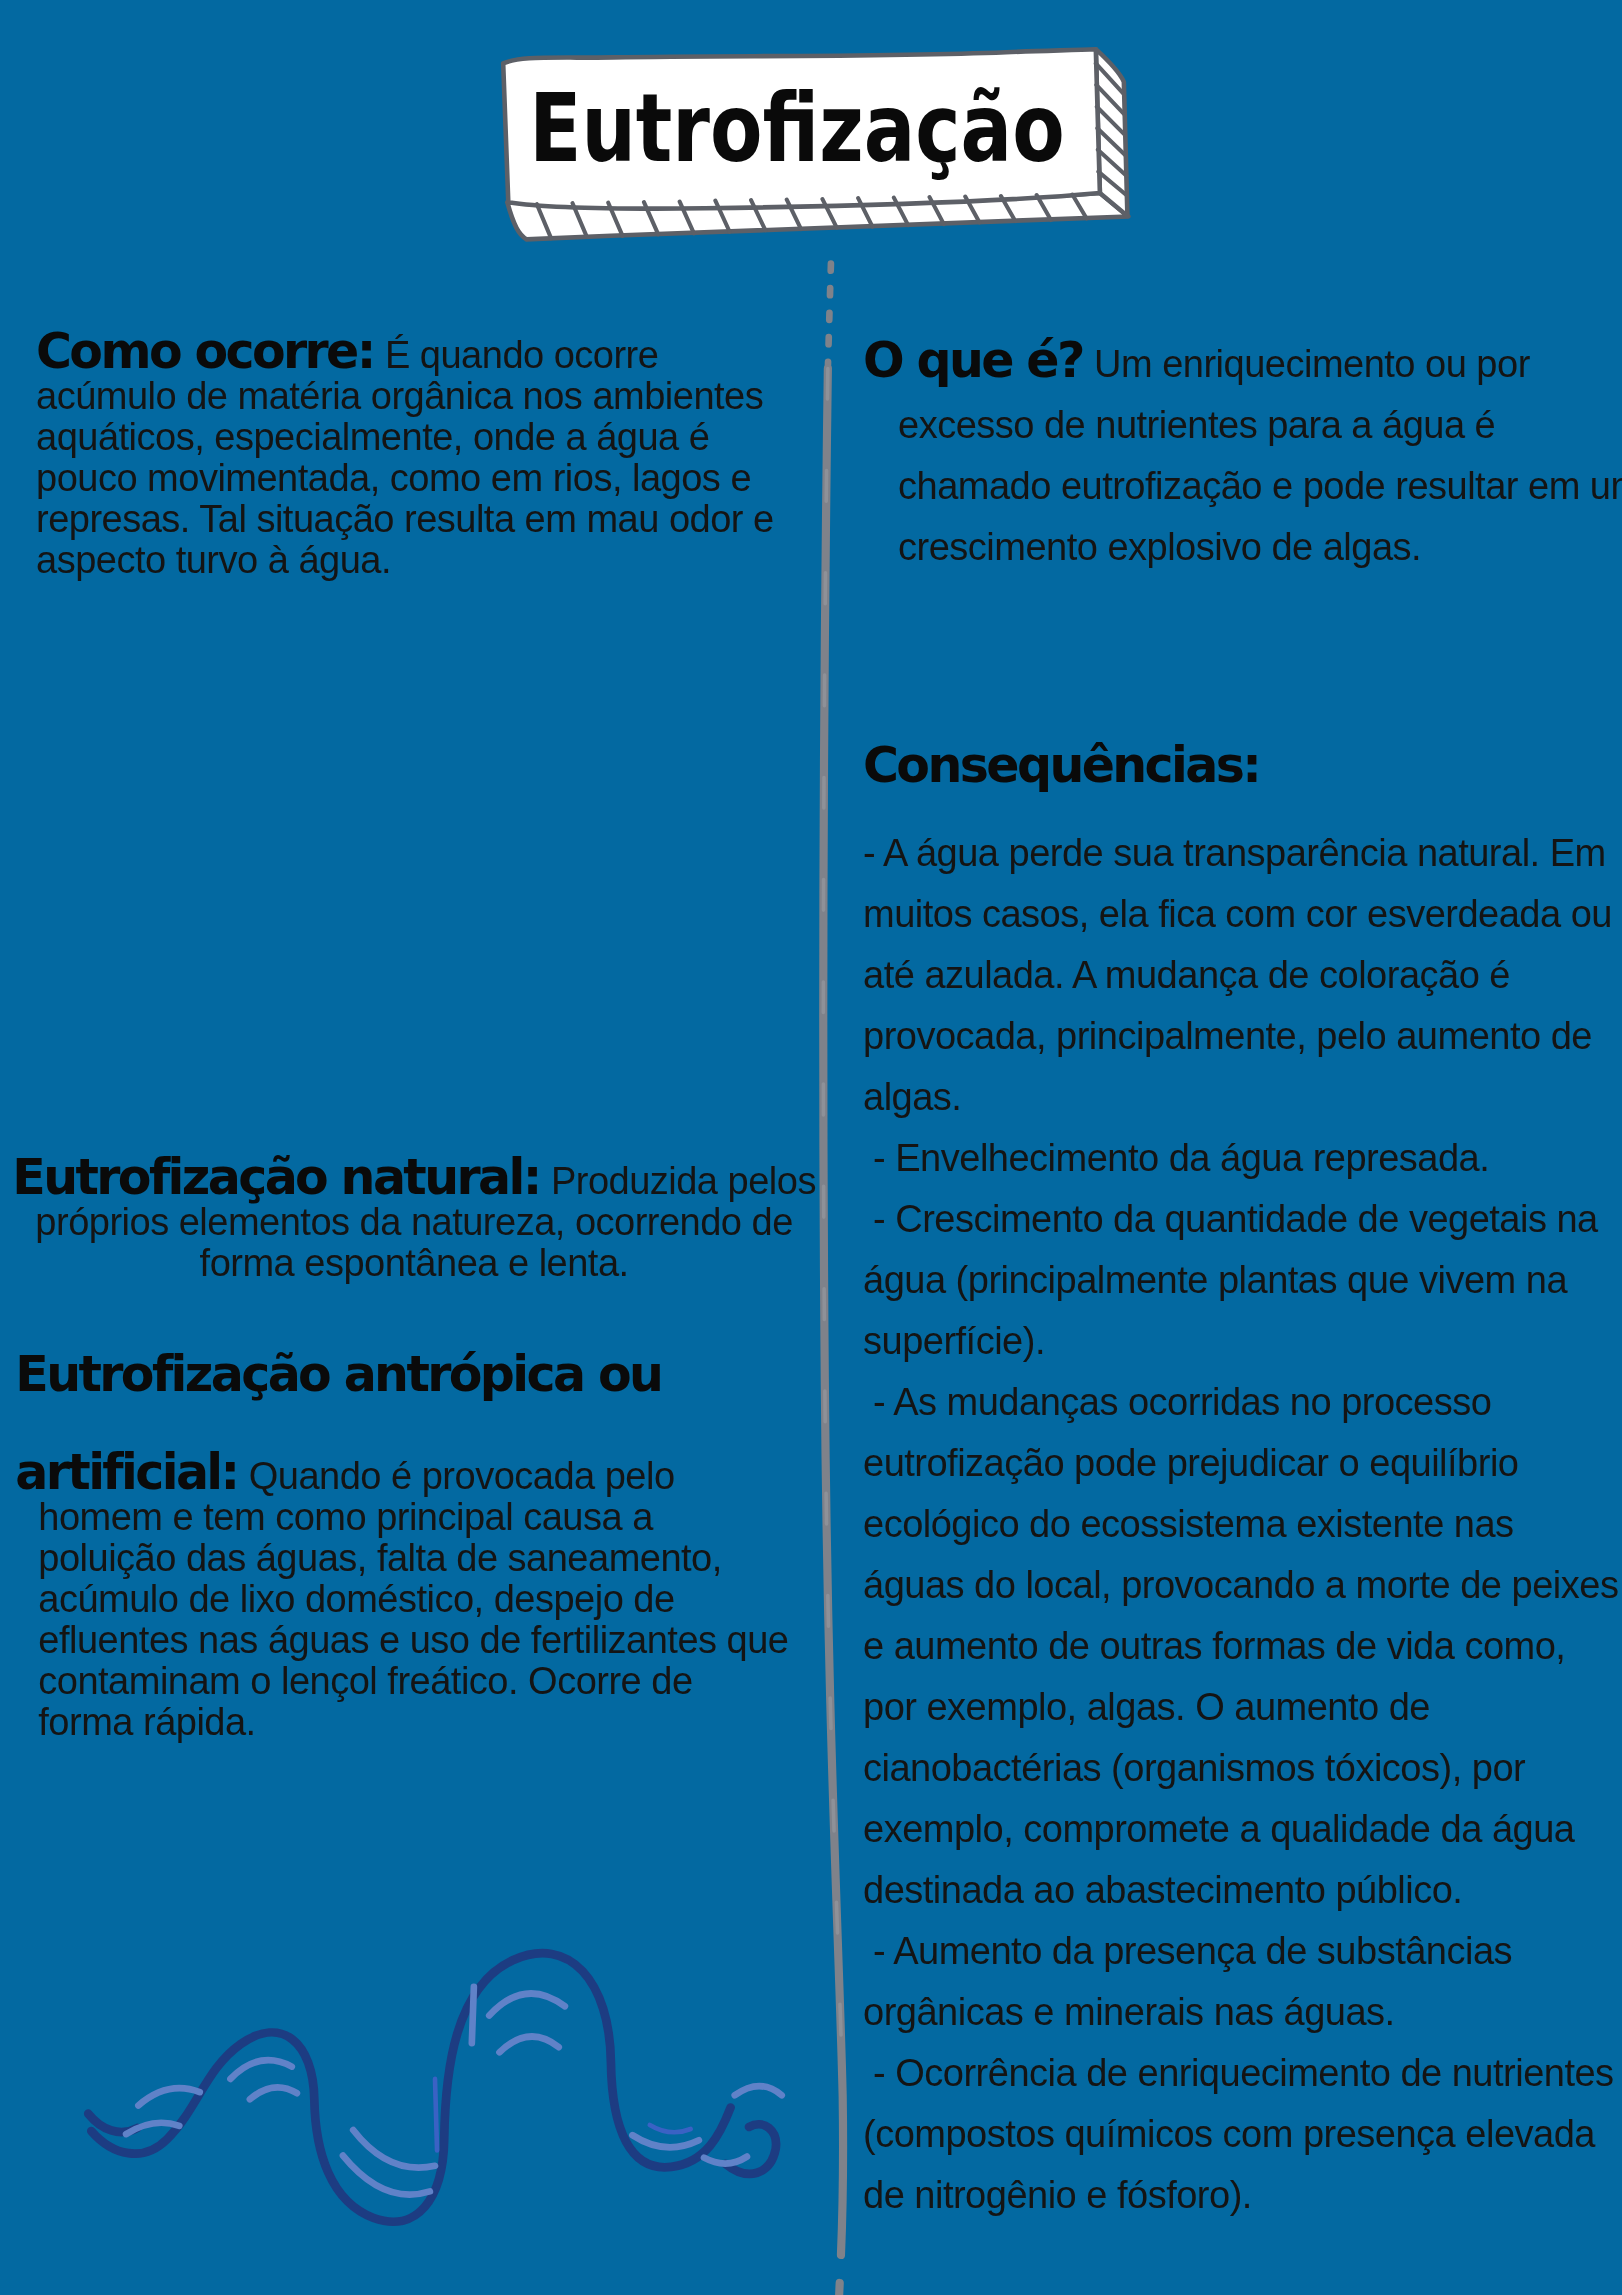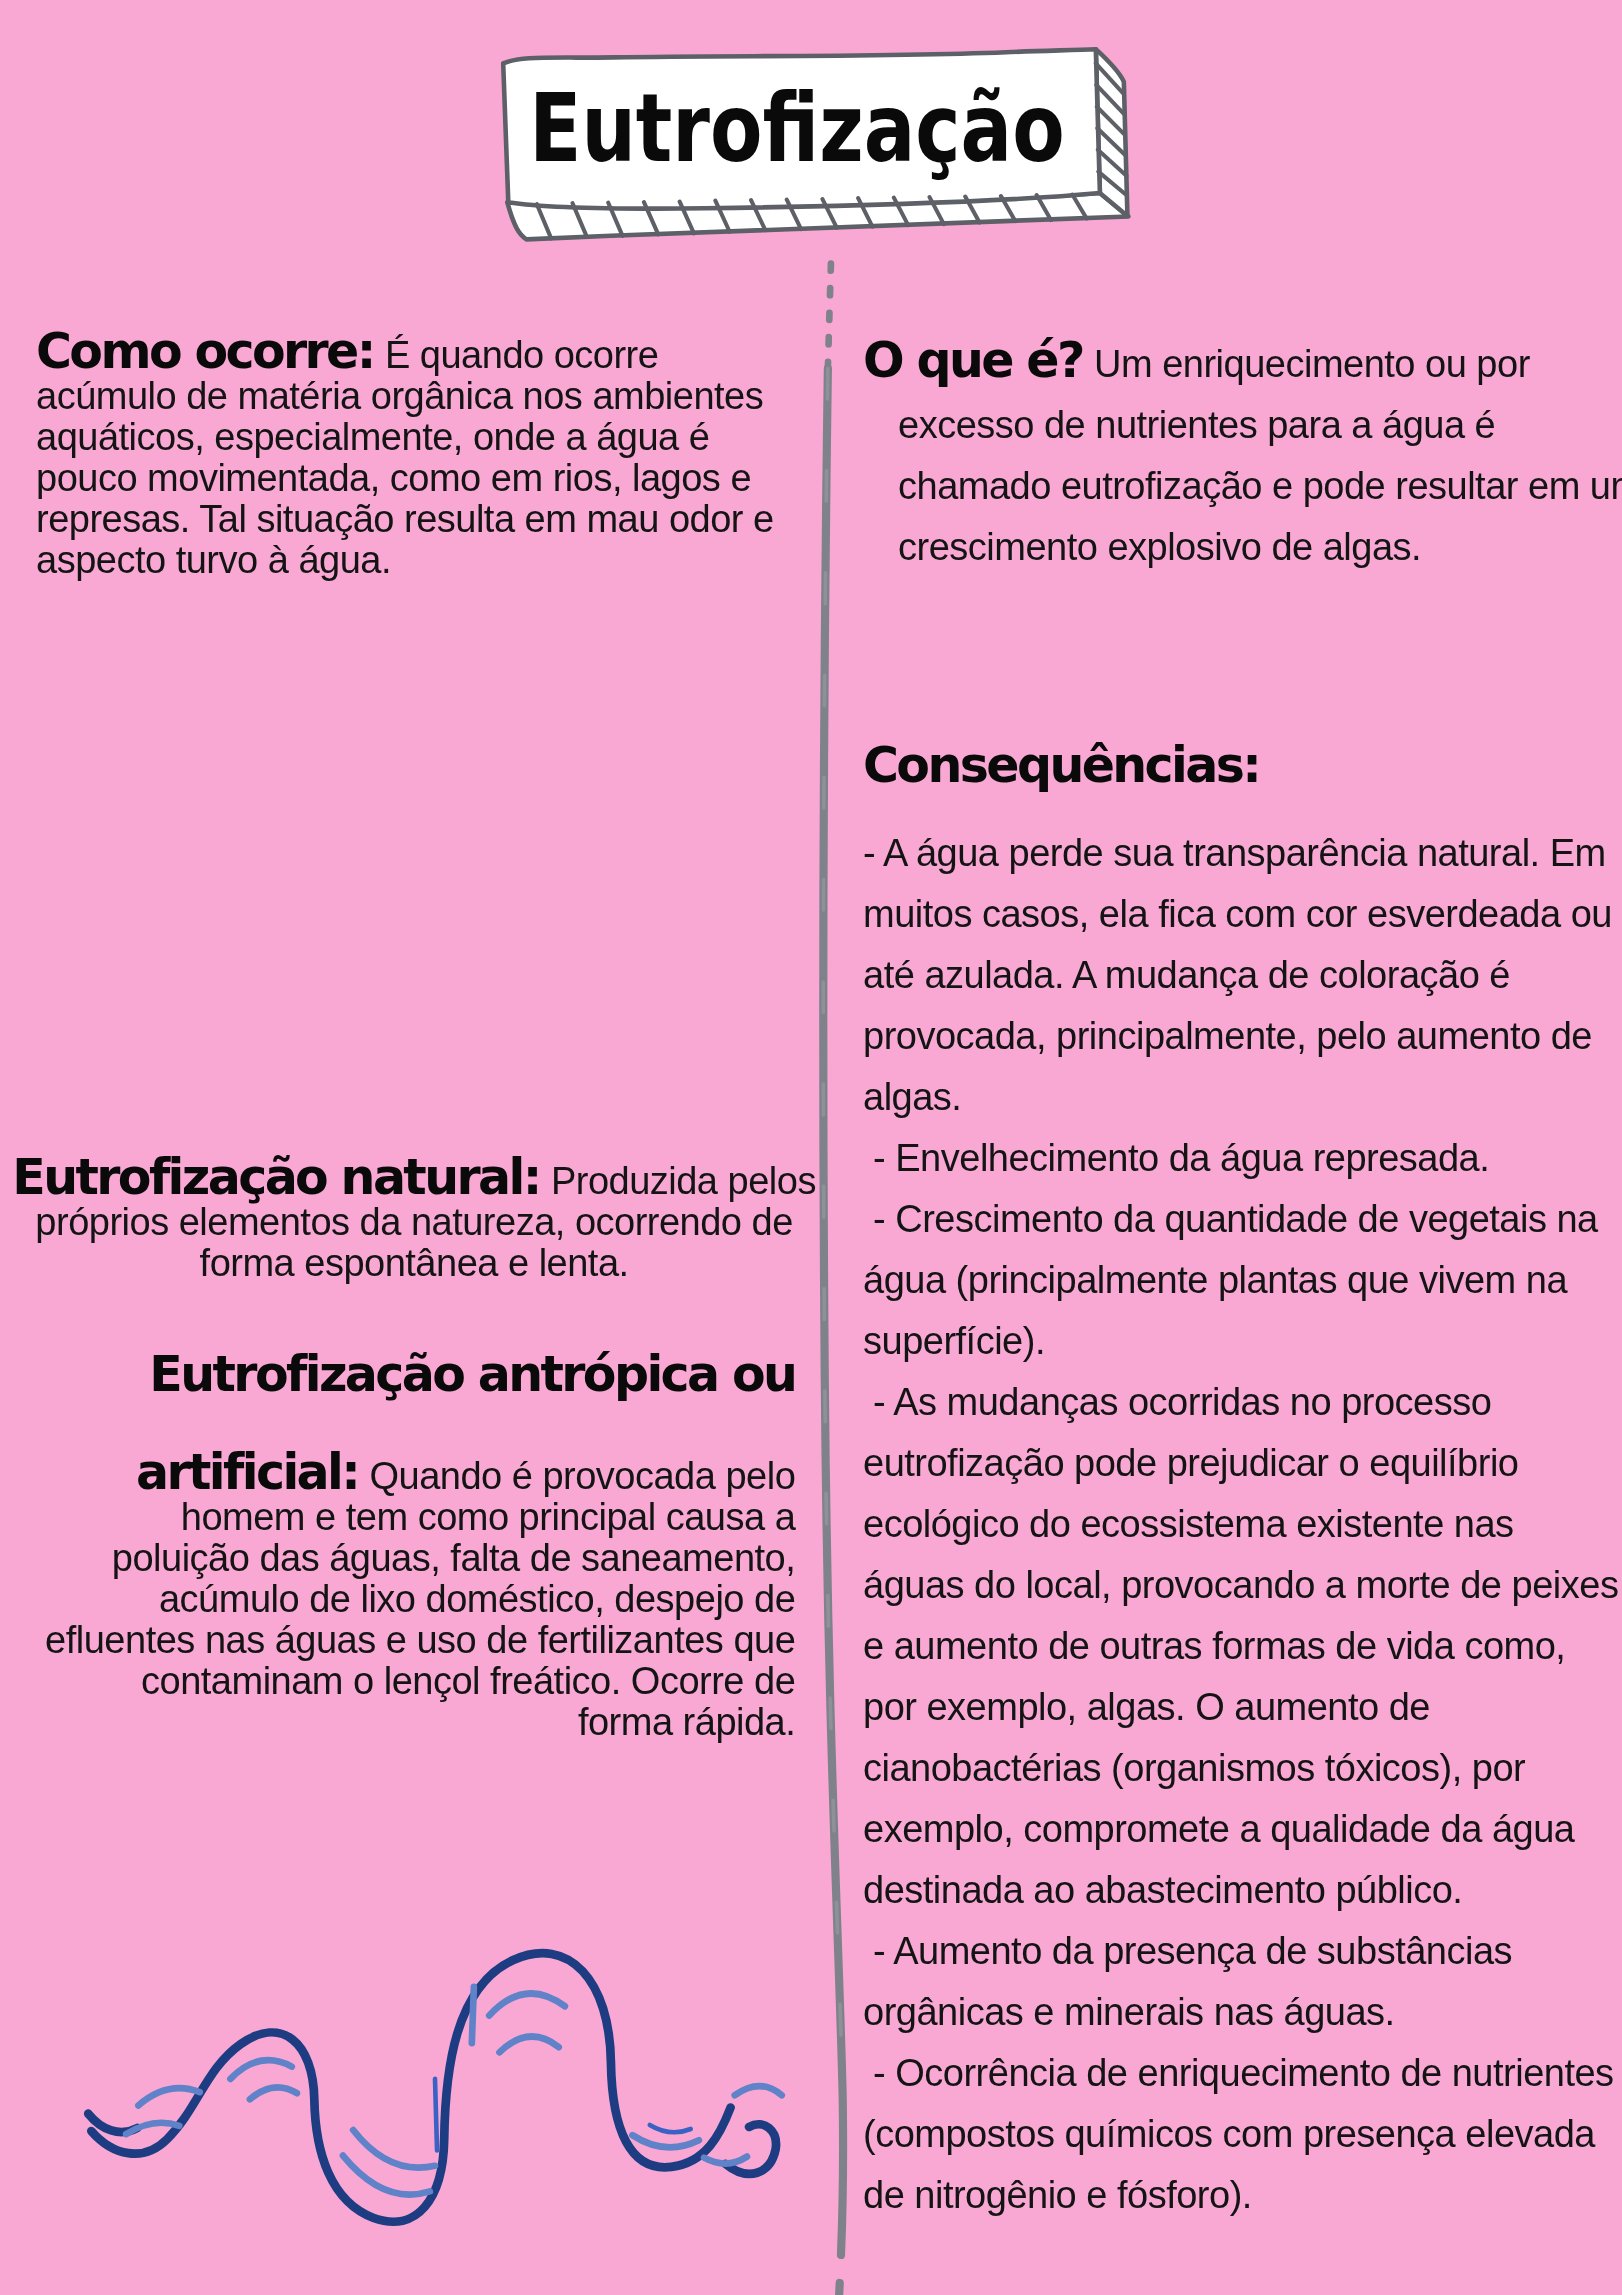--- a/index.html
+++ b/index.html
@@ -1,18 +1,18 @@
 <!DOCTYPE html>
 <html style="font-size:8.2px"><head>
 <meta charset="utf-8">
 <style>
   html,body { margin:0; padding:0; background:#e8e8e8; }
   .page {
     position:relative; width:1623px; height:2295px;
-    background:#f9a8d4; overflow:hidden;
+    background:#0369a1; overflow:hidden;
     font-family:"Liberation Sans", sans-serif;
     color:#121212;
   }
   
   .banner { position:absolute; left:490px; top:40px; width:670px; height:204px; }
   .banner svg { display:block; width:100%; height:100%; }
   
   .divider { position:absolute; left:798px; top:256px; width:72px; height:2040px; }
   .divider svg { display:block; width:100%; height:100%; }
   
@@ -23,21 +23,21 @@
   }
   .para-right { line-height:61px; }
   .h {
     font-family:"DejaVu Sans", sans-serif;
     font-weight:800; font-size:49px; letter-spacing:-2.6px;
     color:#0a0a0a; margin-right:11.2px;
   }
   .h-block { display:block; margin:0; }
   .como    { left:36px;  top:331px;  width:759px; }
   .natural { left:5.1px;  top:1120px; width:818px; text-align:center;margin-top:37px; }
-  .antropica { left:15.3px; top:1354px; width:780px;text-align:right; }
+  .antropica { left:15.3px; top:1354px; width:780px; }
   .antropica .runin { padding-left:23px; text-indent:-23px; margin-top:57px; }
   .oque    { left:863px; top:330px; width:757px; padding-left:35px; text-indent:-35px; }
   .conseq  { left:863px; top:735px; width:759px; }
   .conseq-heading { display:block; margin-bottom:26.6px; }
   .item { white-space:pre-wrap; }
   
   .tipos { position:absolute; left:113px; top:875px; width:435px; height:368px;
            filter:drop-shadow(0 1px 5.1px rgba(40,44,60,0.35)); }
   .tipos svg { display:block; width:100%; height:100%; }
   .tipos text {

